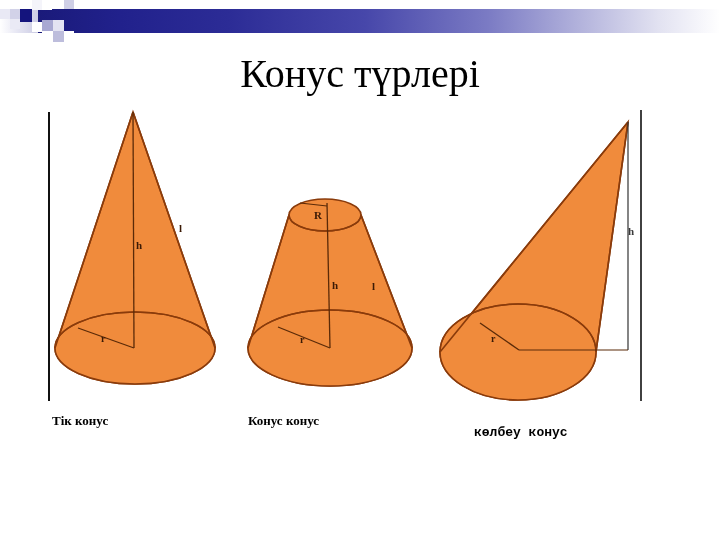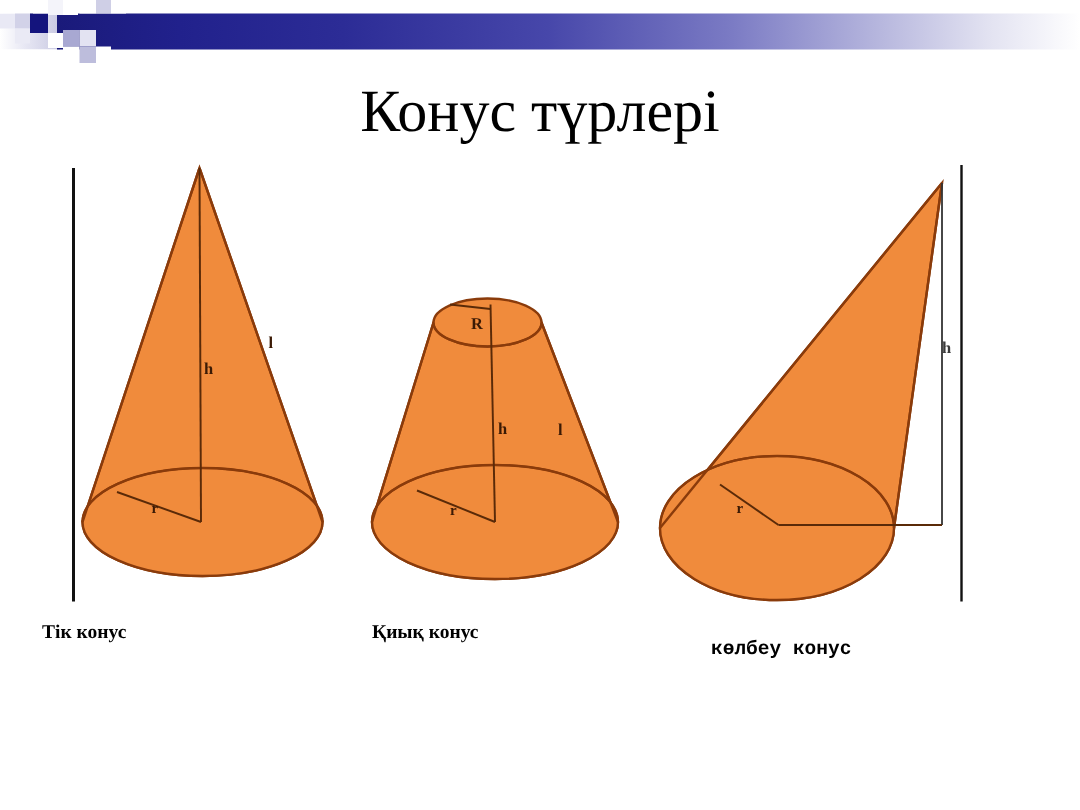--- a/index.html
+++ b/index.html
@@ -82,21 +82,21 @@
 
   
   .caption {
     position: absolute;
     font-family: "Liberation Serif", serif;
     font-weight: bold;
     font-size: 13px;
     color: #000000;
     white-space: nowrap;
   }
-  #caption-1 { left: 28px;  top: 413px; }
+  #caption-1 { left: 52px;  top: 413px; }
   #caption-2 { left: 248px; top: 413px; }
   #caption-3 { left: 474px; top: 425px; font-family: Liberation Mono, monospace; }
 </style>
 </head>
 <body>
 
 <div id="slide">
 
   <div id="header-band">
     <div class="band-left-fade"></div>
@@ -186,16 +186,16 @@
 
         <line x1="519" y1="350" x2="480" y2="323" stroke="#5a2a08" stroke-width="1.3"></line>
 
         <text x="628" y="235" font-family="Liberation Serif, serif" font-size="11" font-weight="bold" fill="#3b3b3b">h</text>
         <text x="491" y="342" font-family="Liberation Serif, serif" font-size="10" font-weight="bold" fill="#3b1a05">r</text>
       </g>
     </svg>
   </div>
 
   <div class="caption" id="caption-1">Тік конус</div>
-  <div class="caption" id="caption-2">Қиық конус</div>
+  <div class="caption" id="caption-2">Конус конус</div>
   <div class="caption" id="caption-3">көлбеу конус</div>
 
 </div>
 
 </body></html>

